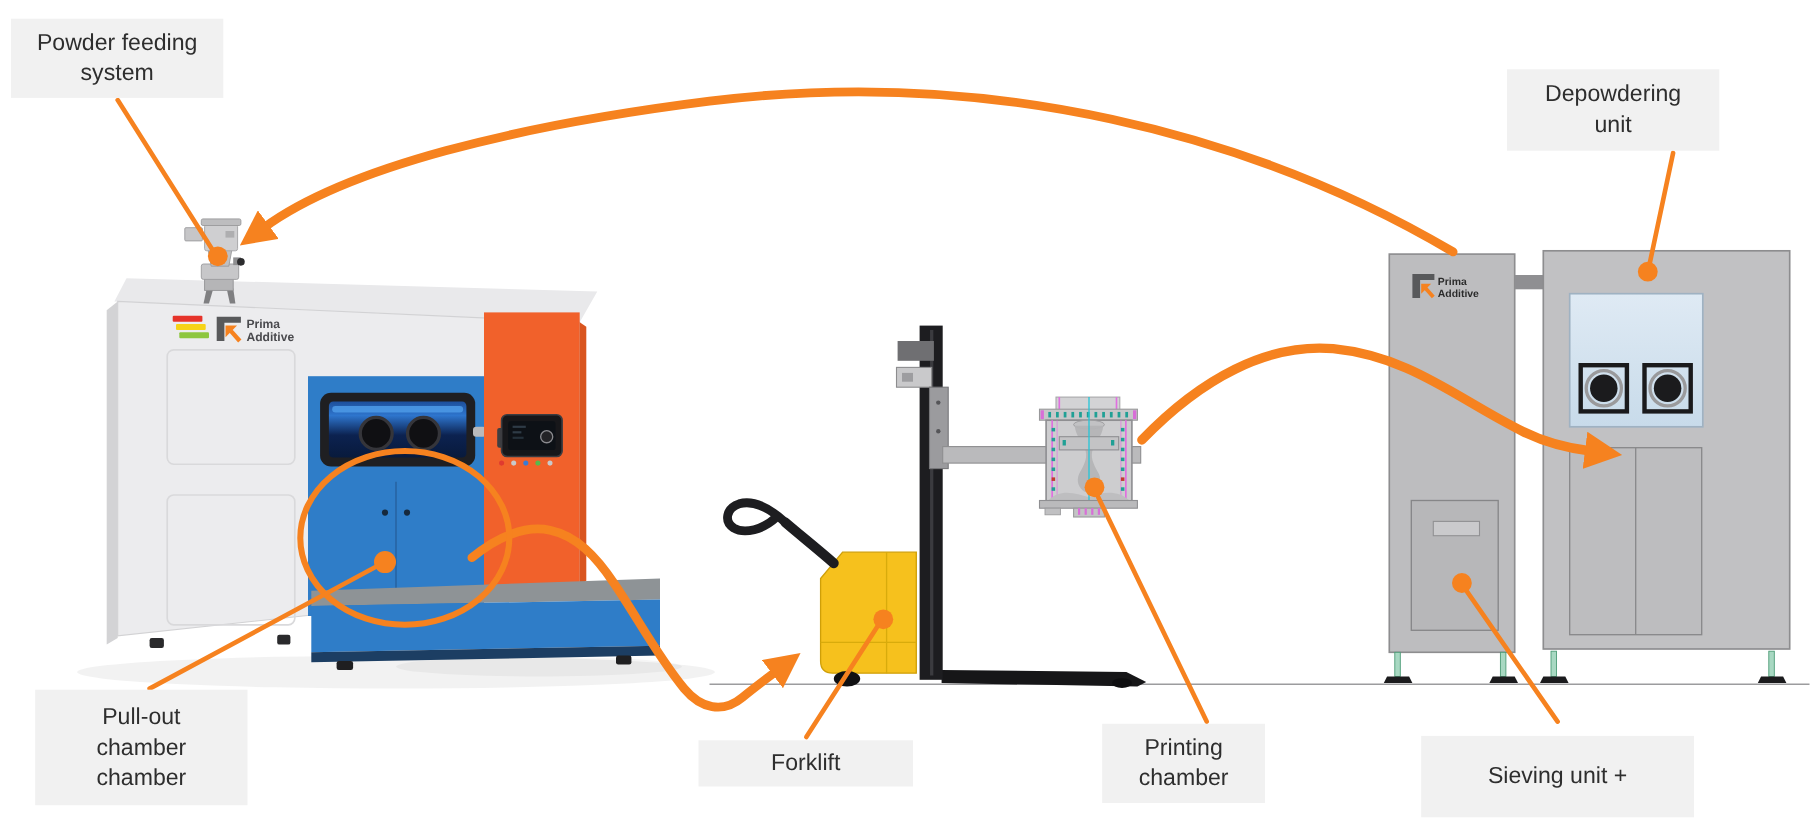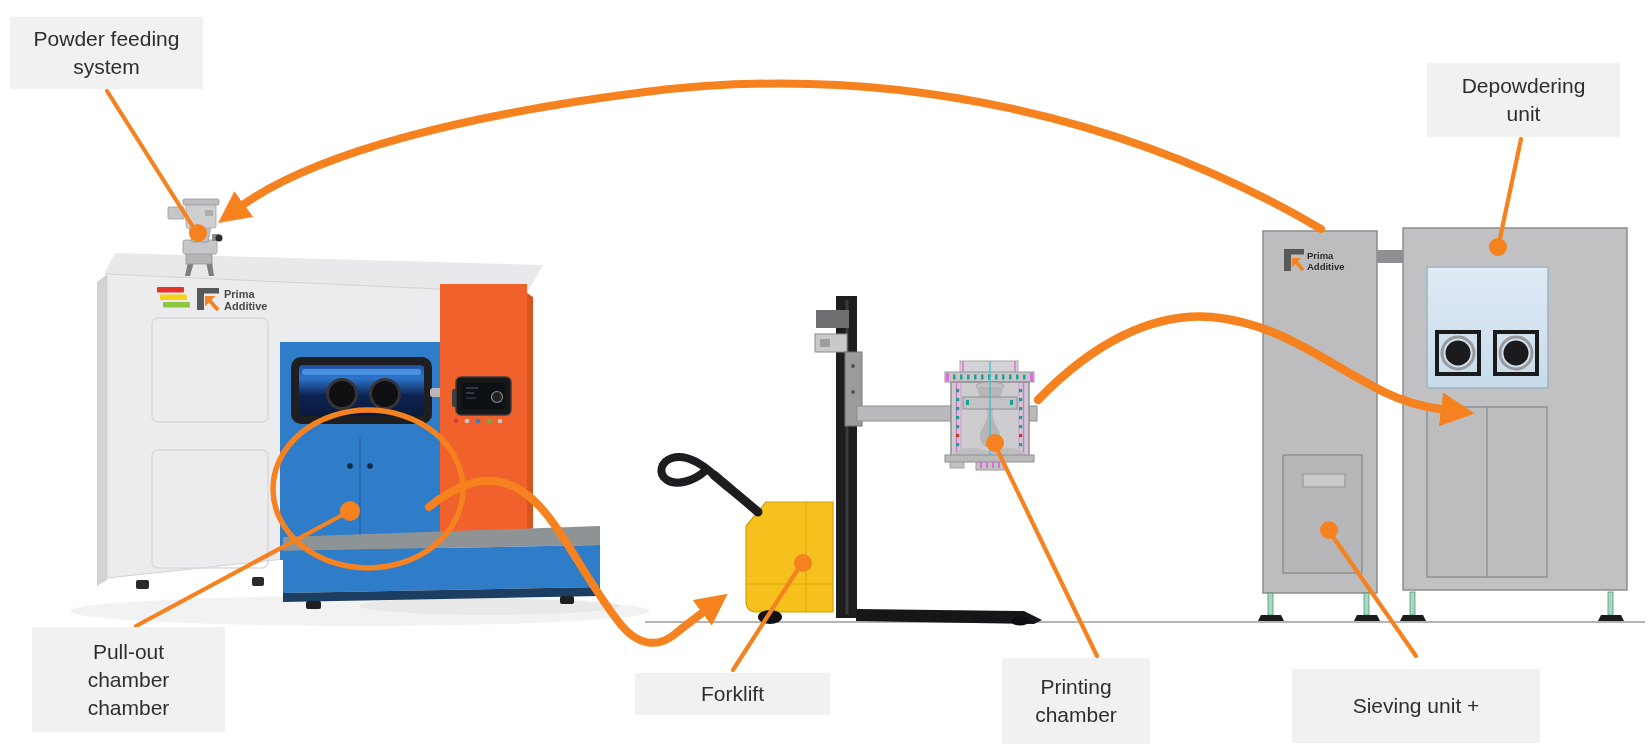--- a/index.html
+++ b/index.html
@@ -255,36 +255,36 @@
       <circle cx="1329" cy="530" r="9"></circle>
     </g>
   </g>
 </svg>
 
 <div class="label" style="left:10px;top:17px;width:193px;height:72px;">
   <span>Powder feeding</span>
   <span>system</span>
 </div>
 
-<div class="label" style="left:1427px;top:63px;width:193px;height:74px;">
+<div class="label" style="left:1370px;top:63px;width:193px;height:74px;">
   <span>Depowdering</span>
   <span>unit</span>
 </div>
 
 <div class="label" style="left:32px;top:627px;width:193px;height:105px;">
   <span>Pull-out</span>
   <span>chamber</span>
   <span>chamber</span>
 </div>
 
 <div class="label" style="left:635px;top:673px;width:195px;height:42px;">
   <span>Forklift</span>
 </div>
 
-<div class="label" style="left:1002px;top:658px;width:148px;height:86px;">
+<div class="label" style="left:1002px;top:658px;width:148px;height:72px;">
   <span>Printing</span>
   <span>chamber</span>
 </div>
 
 <div class="label" style="left:1292px;top:658px;width:248px;height:74px;margin-top:11px;">
   <span>Sieving unit +</span>
 </div>
 
 </div>
 

